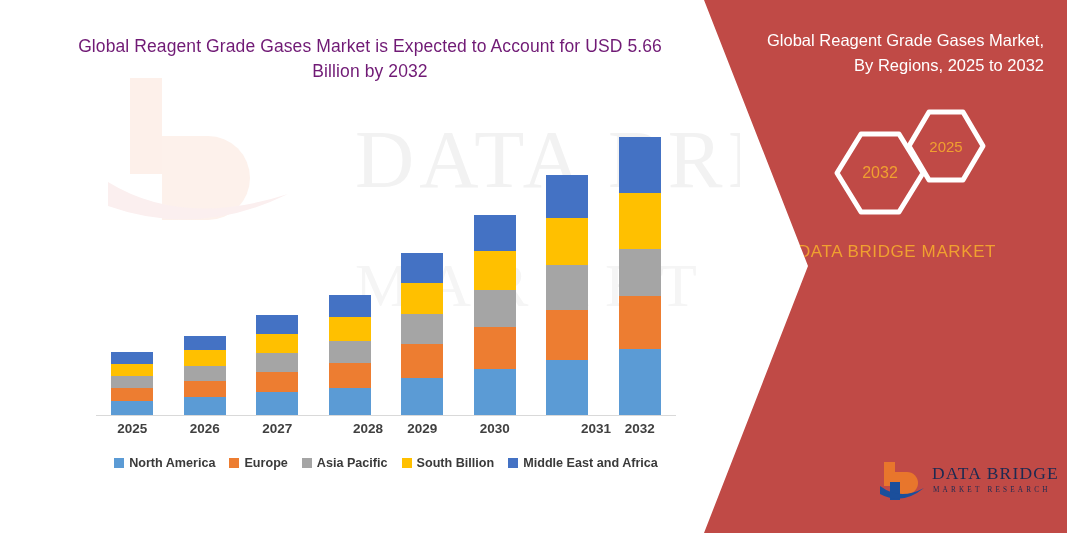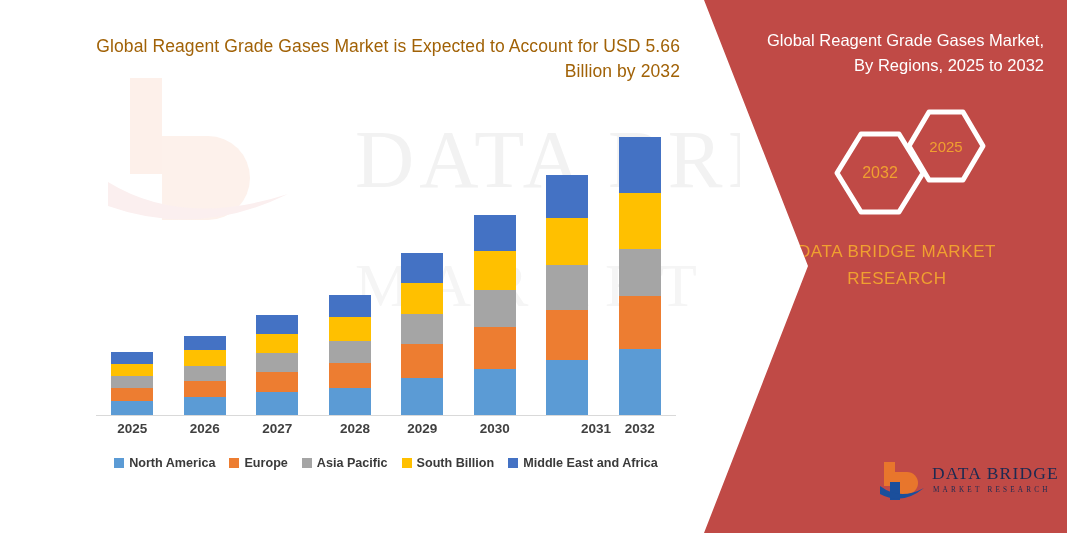--- a/index.html
+++ b/index.html
@@ -51,24 +51,24 @@
     font-size: 62px;
     letter-spacing: 16px;
     margin-top: 52px;
     color: #f5f5f5;
   }
 
   .chart-title {
     position: absolute;
     left: 60px; top: 34px;
     width: 620px;
-    text-align: right;
+    text-align: center;
     font-size: 17.5px;
     line-height: 1.45;
-    color: #a16207;
+    color: #701a75;
     letter-spacing: 0.1px;
   }
 
   
   .plot {
     position: absolute;
     left: 96px; top: 120px;
     width: 580px; height: 296px;
   }
   .baseline {
@@ -270,21 +270,21 @@
           <div class="seg" style="height: 53.2367px; background: rgb(237, 125, 49);"></div>
           <div class="seg" style="height: 67.0389px; background: rgb(91, 155, 213);"></div>
         </div>
       </div>
     <div class="baseline"></div>
 
     <div class="x-axis" id="x-axis">
         <div class="x-tick" style="left: 0.25px;">2025</div>
         <div class="x-tick" style="left: 72.75px;">2026</div>
         <div class="x-tick" style="left: 145.25px;">2027</div>
-        <div class="x-tick" style="left: 223px;">2028</div>
+        <div class="x-tick" style="left: 215px; text-align: right;">2028</div>
         <div class="x-tick" style="left: 290.25px;">2029</div>
         <div class="x-tick" style="left: 362.75px;">2030</div>
         <div class="x-tick" style="left: 443px; text-align: right;">2031</div>
         <div class="x-tick" style="left: 507.75px;">2032</div>
       </div>
 
     <div class="legend" id="legend">
         <div class="legend-item">
           <span class="swatch" style="background: rgb(91, 155, 213);"></span>
           <span>North America</span>
@@ -326,21 +326,20 @@
       <div class="hex hex-2032">
         <svg viewBox="0 0 96 86">
           <polygon points="29,4 67,4 91,43 67,82 29,82 5,43" fill="none" stroke="#ffffff" stroke-width="5" stroke-linejoin="round"></polygon>
         </svg>
         <span>2032</span>
       </div>
     </div>
 
     <div class="brand">
       <div>DATA BRIDGE MARKET</div>
-      <div>RESEARCH</div>
     </div>
 
     <div class="logo">
       <svg class="logo-mark" viewBox="0 0 44 42">
         <path d="M4 2 H15 V26 H4 Z" fill="#E8762C"></path>
         <path d="M15 12 H27 a11 11 0 0 1 0 22 H15 Z" fill="#E8762C"></path>
         <path d="M10 22 H20 V40 H10 Z" fill="#1B4F9C"></path>
         <path d="M0 26 Q20 41 44 28 Q22 46 0 34 Z" fill="#1B4F9C"></path>
       </svg>
       <div class="logo-text">DATA BRIDGE</div>

